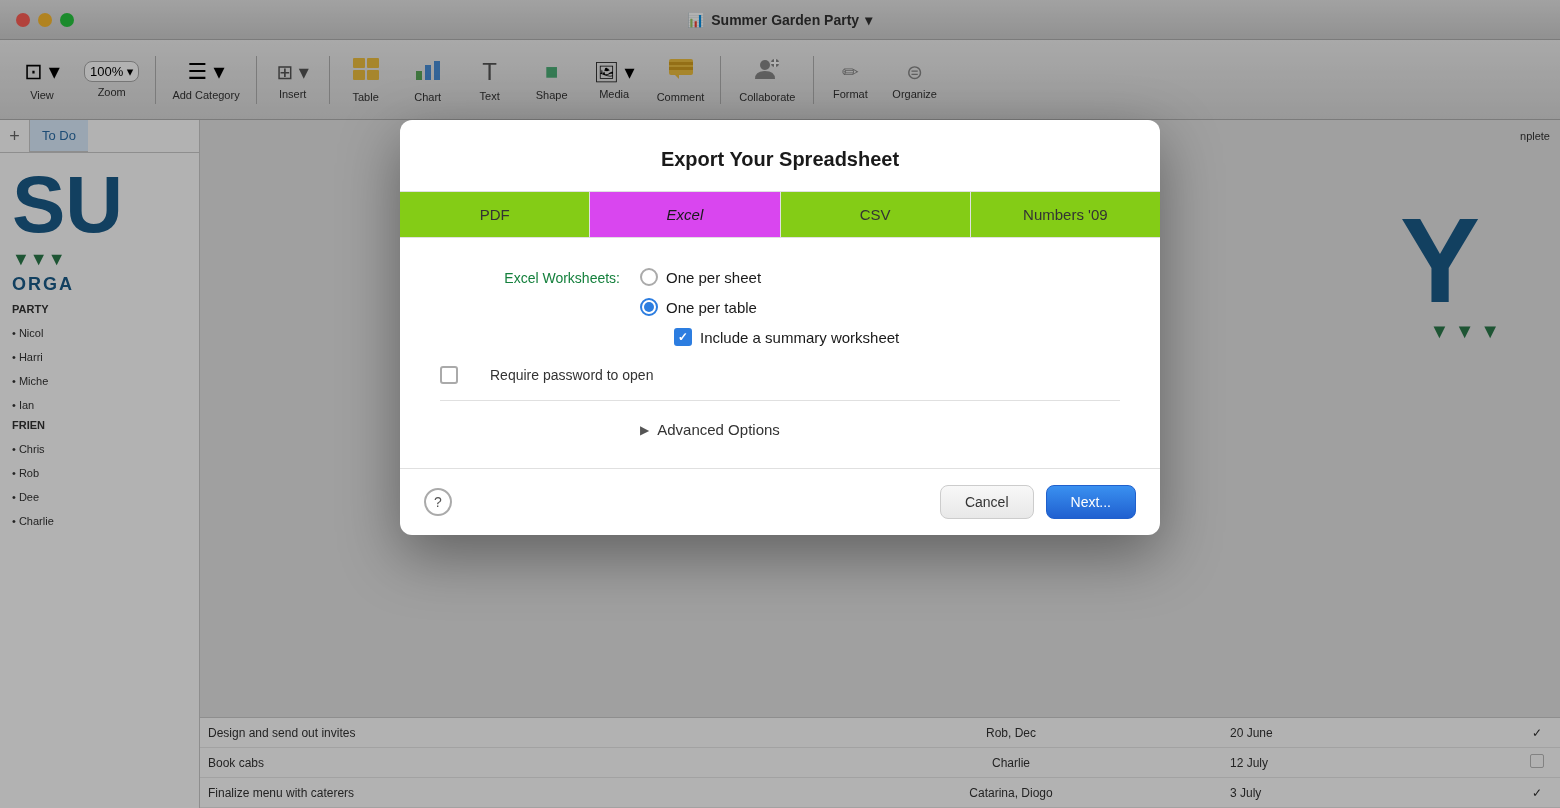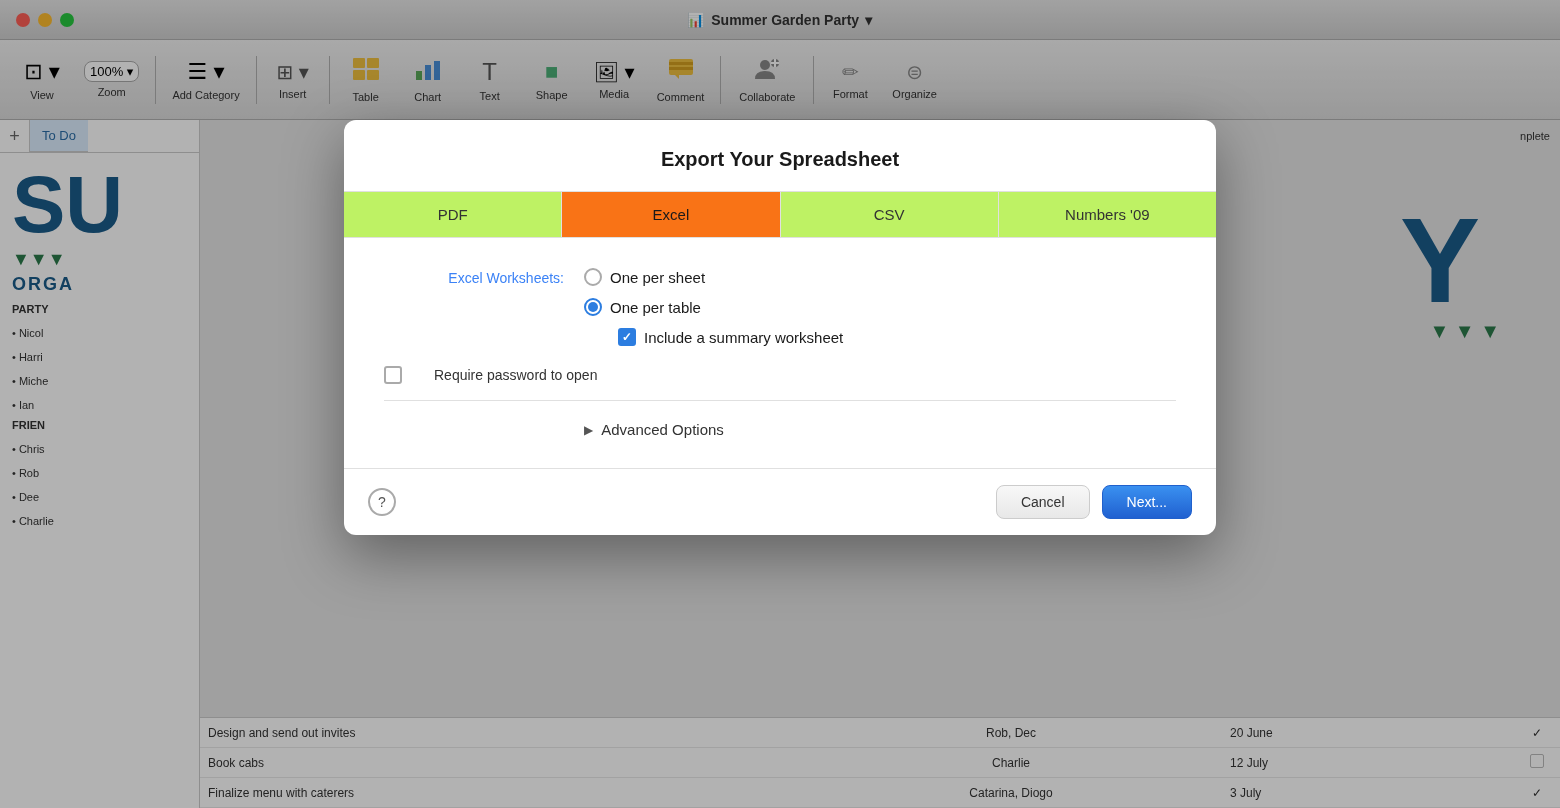--- a/index.html
+++ b/index.html
@@ -206,21 +206,21 @@
       display: flex;
       align-items: flex-start;
       justify-content: center;
       padding-top: 120px;
       z-index: 100;
     }
 
     .modal {
       background: white;
       border-radius: 12px;
-      width: 872px;
+      width: 760px;
       box-shadow: 0 20px 60px rgba(0,0,0,0.4);
       overflow: hidden;
     }
 
     .modal-title {
       text-align: center;
       font-size: 20px;
       font-weight: 600;
       color: #1a1a1a;
       padding: 28px 24px 20px;
@@ -232,41 +232,42 @@
       border-bottom: 1px solid #e0e0e0;
     }
     .modal-tab {
       flex: 1;
       padding: 14px;
       text-align: center;
       font-size: 15px;
       cursor: pointer;
       color: #333;
       border-right: 1px solid #e0e0e0;
-      background: #bef264;
+      background: #84cc16;
     }
     .modal-tab:last-child { border-right: none; }
     .modal-tab.active {
-      background: #f97316;
+      background: #d946ef;
       color: #1a1a1a;
       font-weight: 500;
+      font-style: italic;
     }
 
     .modal-body {
       padding: 30px 40px;
     }
 
     .form-row {
       display: flex;
       align-items: flex-start;
       margin-bottom: 20px;
     }
     .form-label {
       font-size: 14px;
-      color: #3b82f6;
+      color: #15803d;
       min-width: 180px;
       padding-top: 2px;
       text-align: right;
       margin-right: 20px;
     }
     .form-controls {
       display: flex;
       flex-direction: column;
       gap: 12px;
     }

